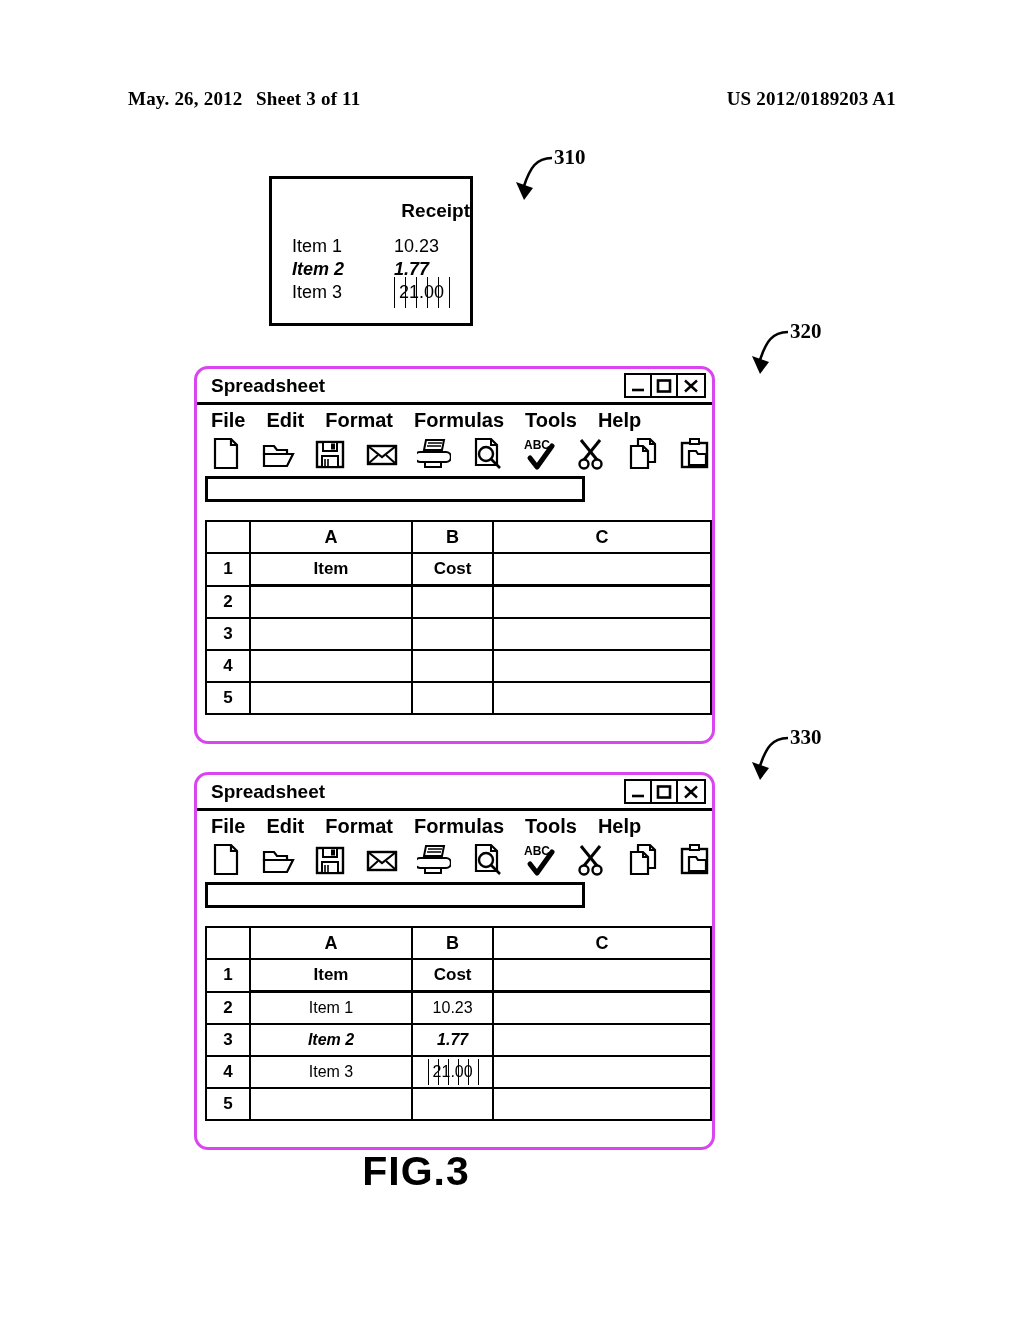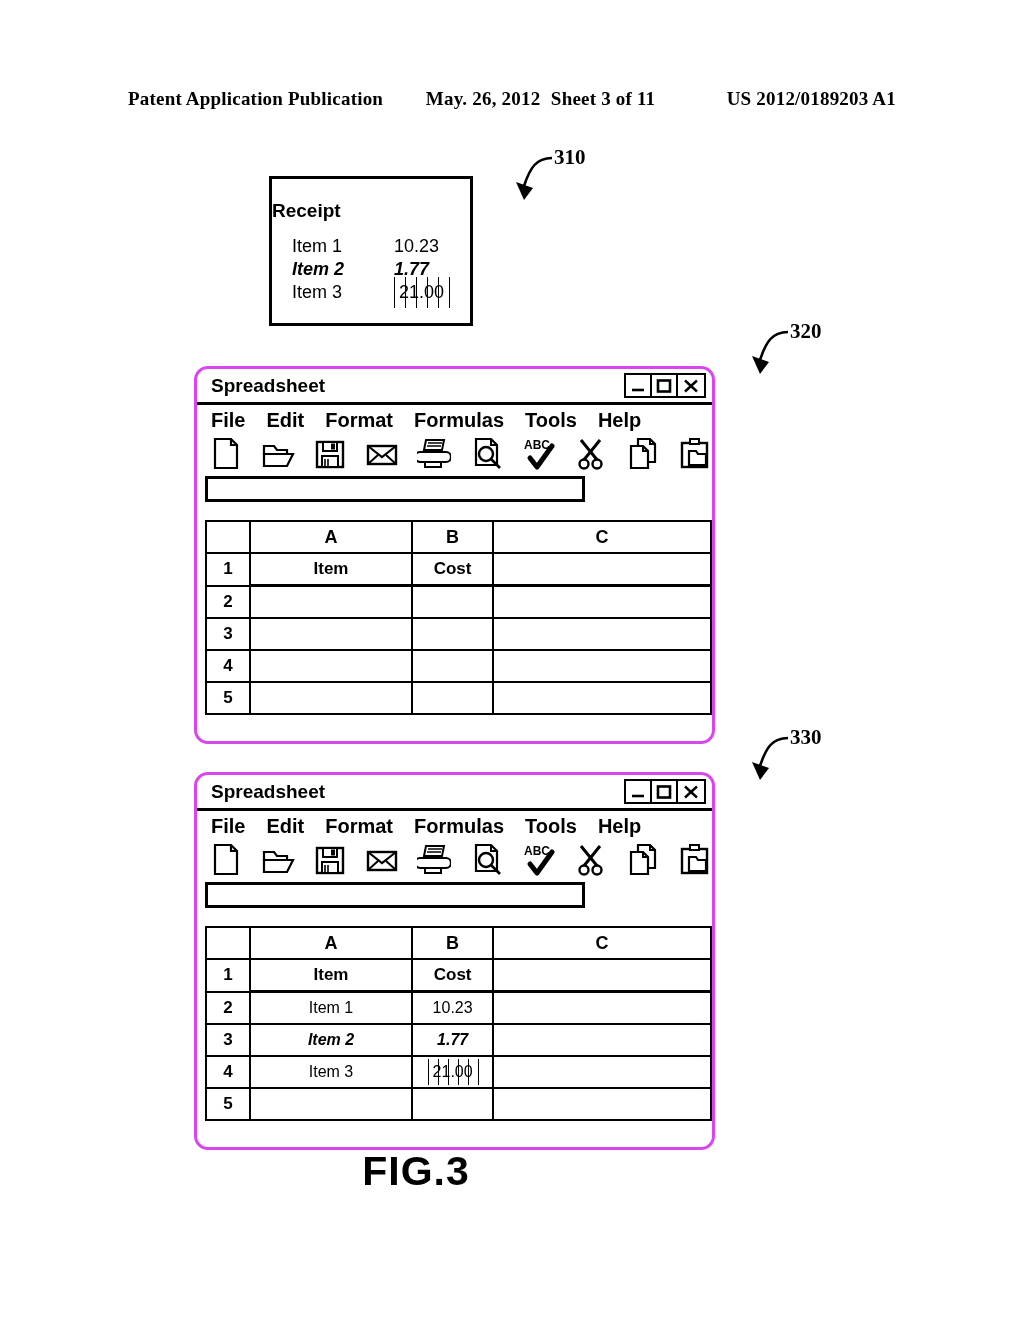--- a/index.html
+++ b/index.html
@@ -56,21 +56,21 @@
     position: absolute;
     left: 269px;
     top: 176px;
     width: 204px;
     height: 150px;
     border: 3px solid #000;
     background: #fff;
     box-sizing: border-box;
   }
   .receipt-title {
-    text-align: left;
+    text-align: right;
     font-weight: bold;
     font-size: 19px;
     margin-top: 21px;
   }
   .receipt-lines {
     margin-top: 13px;
     padding: 0 18px 0 20px;
   }
   .receipt-row {
     display: flex;
@@ -220,21 +220,20 @@
     font-family: "Liberation Sans", sans-serif;
     font-weight: bold;
     font-size: 41px;
     letter-spacing: 1px;
   }
 </style>
 </head>
 <body>
 
 <div class="patent-header">
-  <span class="ph-pub">Patent Application Publication</span>
   <span class="ph-date">May. 26, 2012</span>
   <span class="ph-sheet">Sheet 3 of 11</span>
   <span class="ph-num">US 2012/0189203 A1</span>
 </div>
 
 <div class="receipt">
   <div class="receipt-title">Receipt</div>
   <div class="receipt-lines">
 
     <div class="receipt-row">

